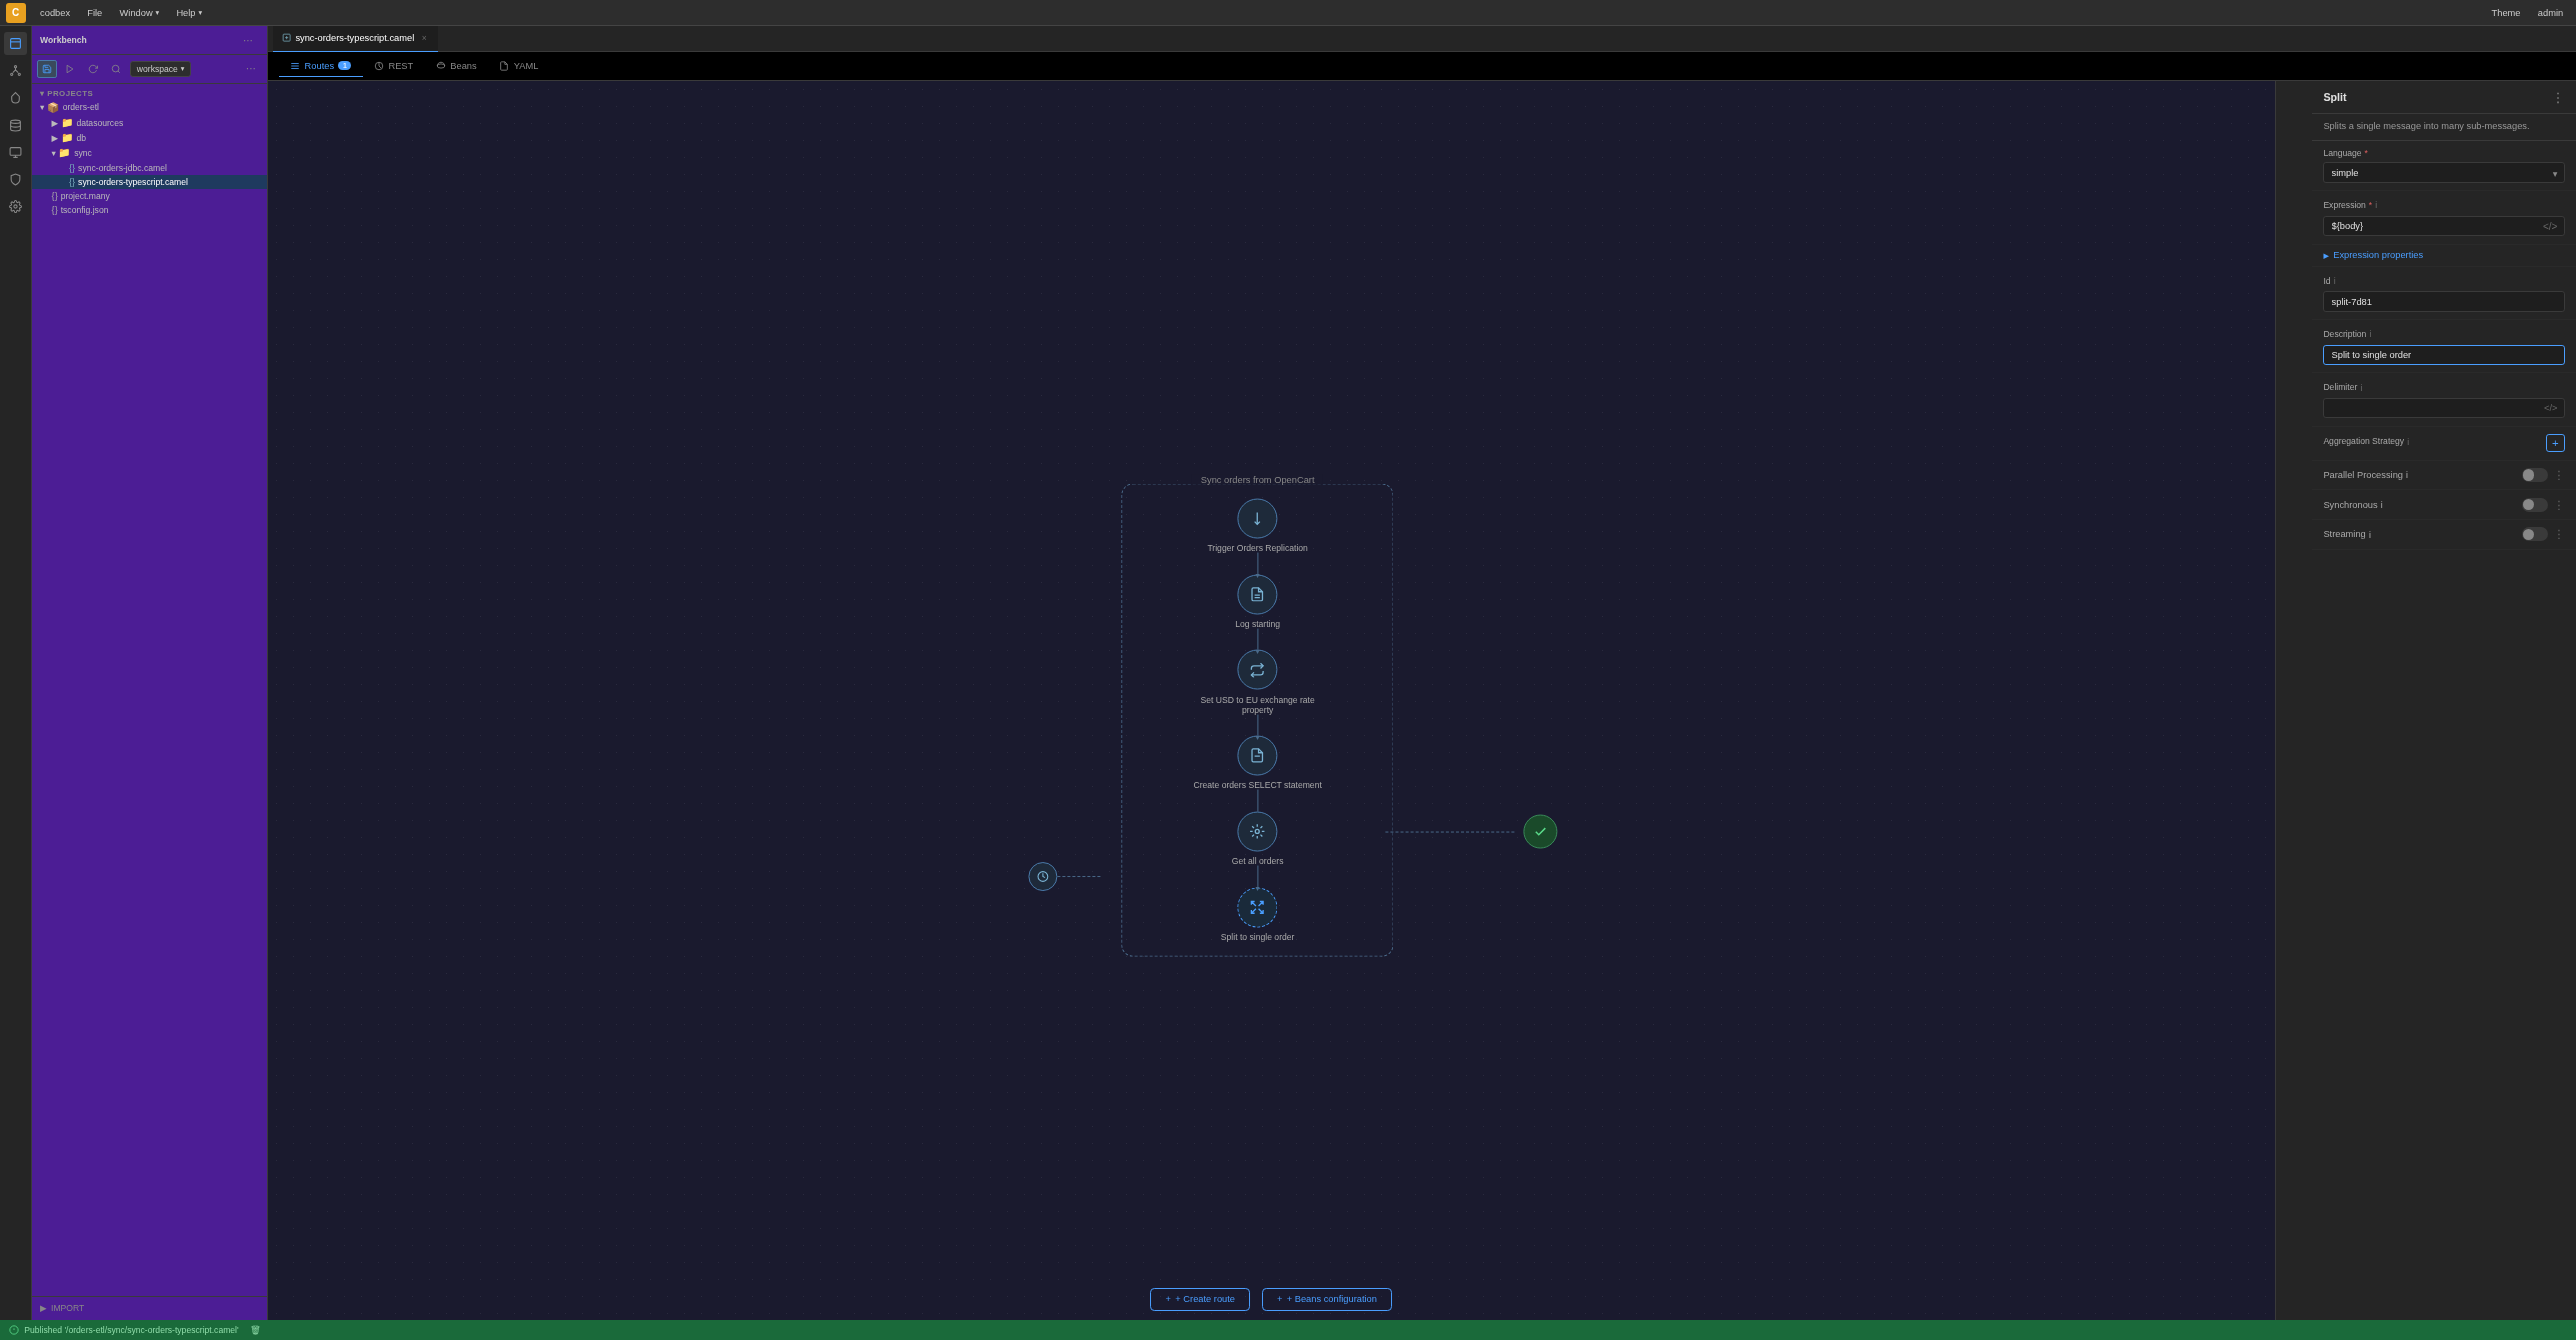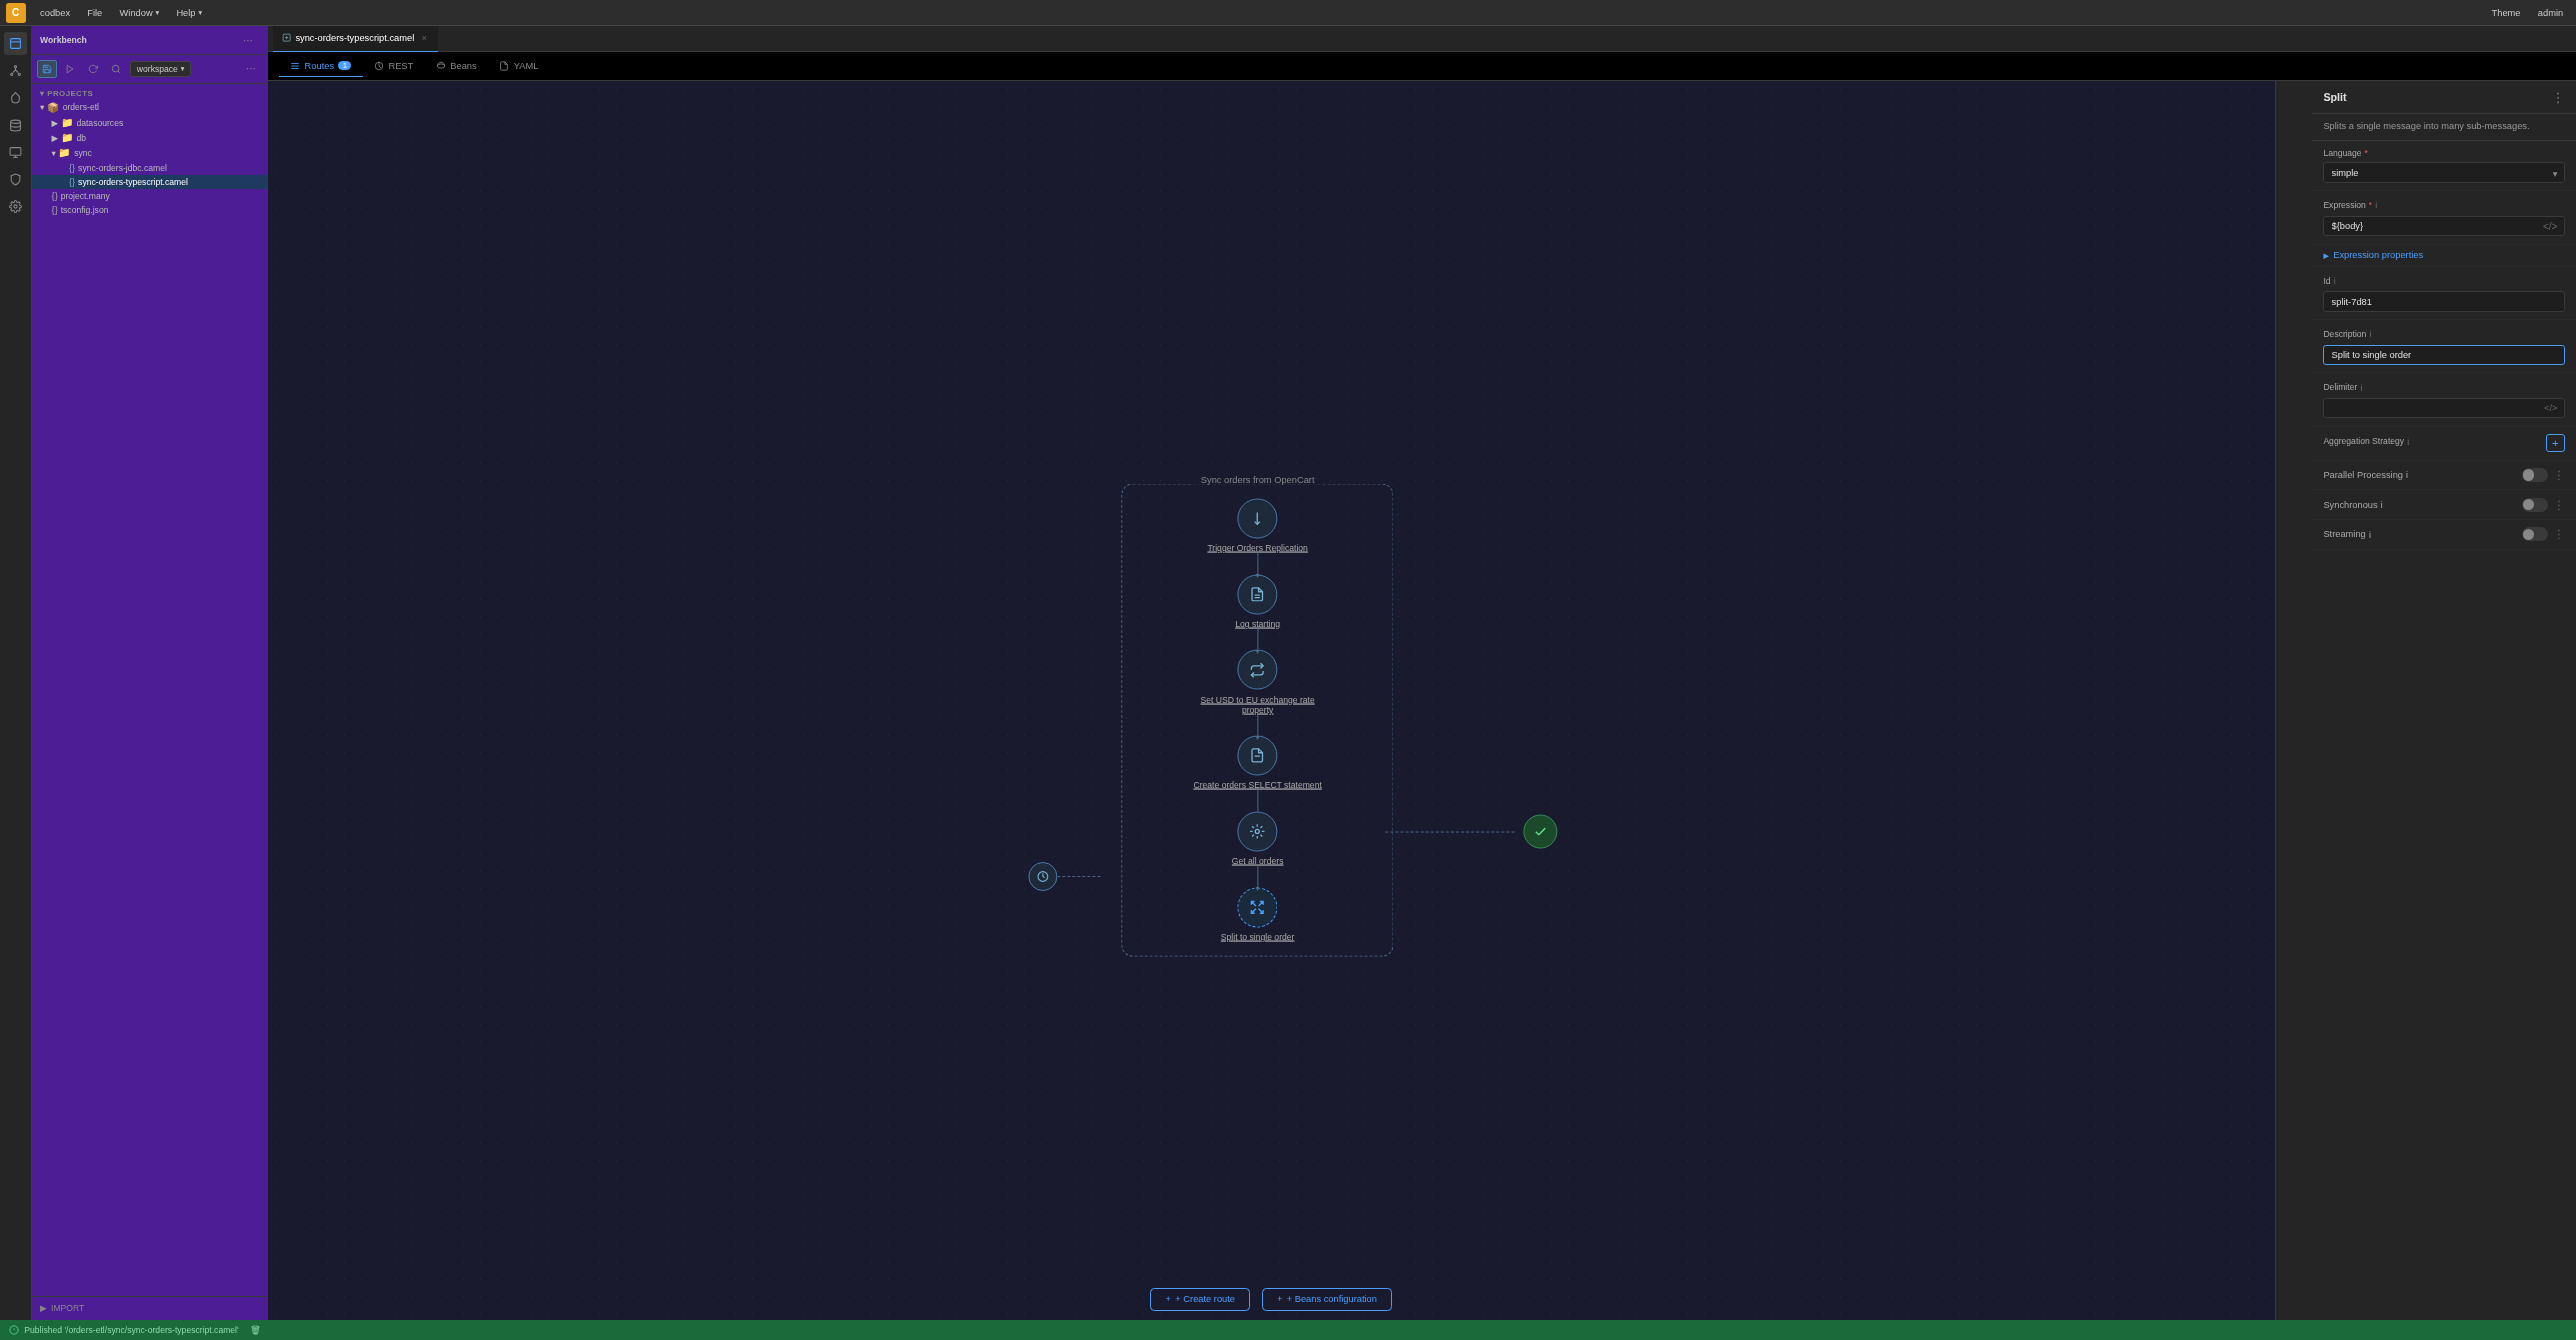--- a/index.html
+++ b/index.html
@@ -63,21 +63,21 @@
     .route-tab { display: flex; align-items: center; gap: 4.3px; padding: 5.7px 11.4px; cursor: pointer; color: #888; font-size: 9.3px; border-bottom: 1.4px solid transparent; }
     .route-tab.active { color: #4a9eff; border-bottom-color: #4a9eff; }
     .route-tab-badge { background: #4a9eff; color: white; border-radius: 7.2px; padding: 0px 4.3px; font-size: 7.9px; min-width: 13px; text-align: center; }
 
     
     .canvas-wrapper { flex: 1; display: flex; position: relative; overflow: hidden; }
     .canvas { flex: 1; background: #1a1a2e; background-image: radial-gradient(circle, #2a2a3e 0.7px, transparent 0.7px); background-size: 17px 17px; position: relative; overflow: hidden; }
 
     
     .flow-container { position: absolute; top: 50%; left: 50%; transform: translate(-55%, -48%); }
-    .flow-group { border: 1.4px dashed #4a6a8a; border-radius: 11.4px; padding: 14.3px 21.5px; position: relative; min-width: 272px; text-decoration: underline; }
+    .flow-group { border: 1.4px dashed #4a6a8a; border-radius: 11.4px; padding: 14.3px 21.5px; position: relative; min-width: 272px; }
     .flow-group-title { position: absolute; top: -10px; left: 50%; transform: translateX(-50%); background: #1a1a2e; padding: 0 8.6px; color: #888; font-size: 9.3px; white-space: nowrap; }
     .flow-nodes { display: flex; flex-direction: column; align-items: center; gap: 0; }
     .flow-arrow { width: 1.4px; height: 21.5px; background: #4a6a8a; margin: 0 auto; position: relative; }
     .flow-arrow::after { content: '▼'; position: absolute; bottom: -5.7px; left: 50%; transform: translateX(-50%); color: #4a6a8a; font-size: 7.2px; }
     .flow-node { display: flex; flex-direction: column; align-items: center; gap: 4.3px; }
     .flow-node-circle { width: 40px; height: 40px; border-radius: 50%; border: 1.4px solid #4a7aaa; background: #1e2a3a; display: flex; align-items: center; justify-content: center; color: #7ab3d4; font-size: 14.3px; cursor: pointer; }
     .flow-node-circle.split-active { border: 1.8px dashed #4a9eff; background: #1a2a3a; }
     .flow-node-label { font-size: 8.6px; color: #aaa; text-align: center; max-width: 129px; }
     .flow-timer { width: 29px; height: 29px; border-radius: 50%; border: 1.4px solid #4a7aaa; background: #1e2a3a; display: flex; align-items: center; justify-content: center; color: #7ab3d4; font-size: 11.4px; }
 

